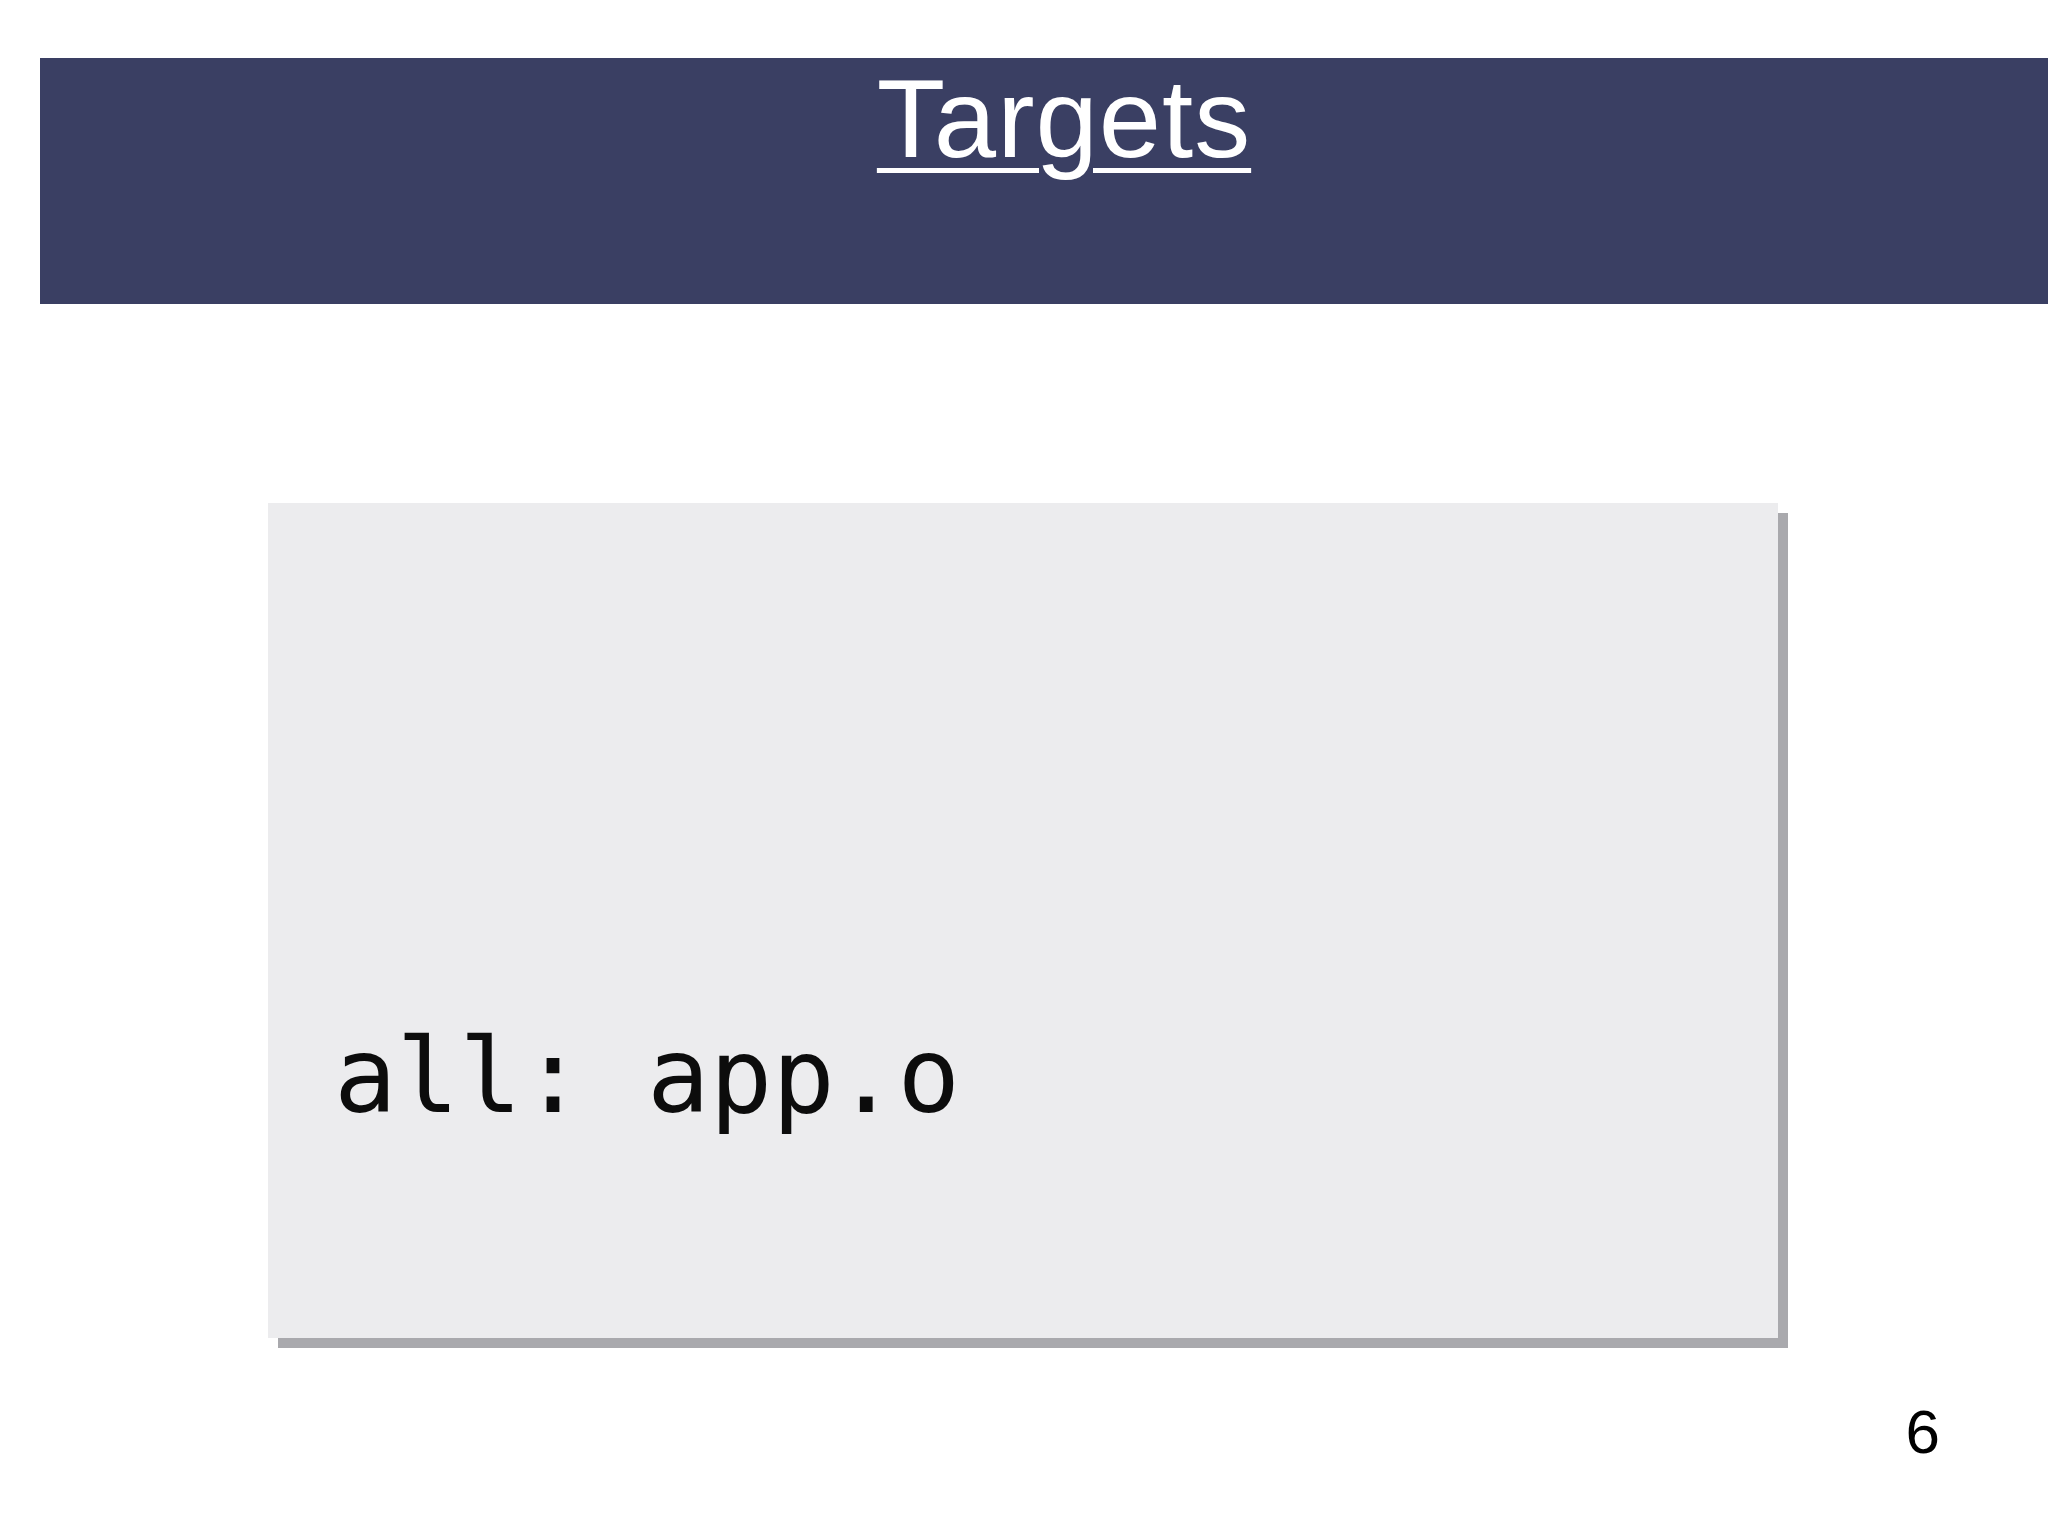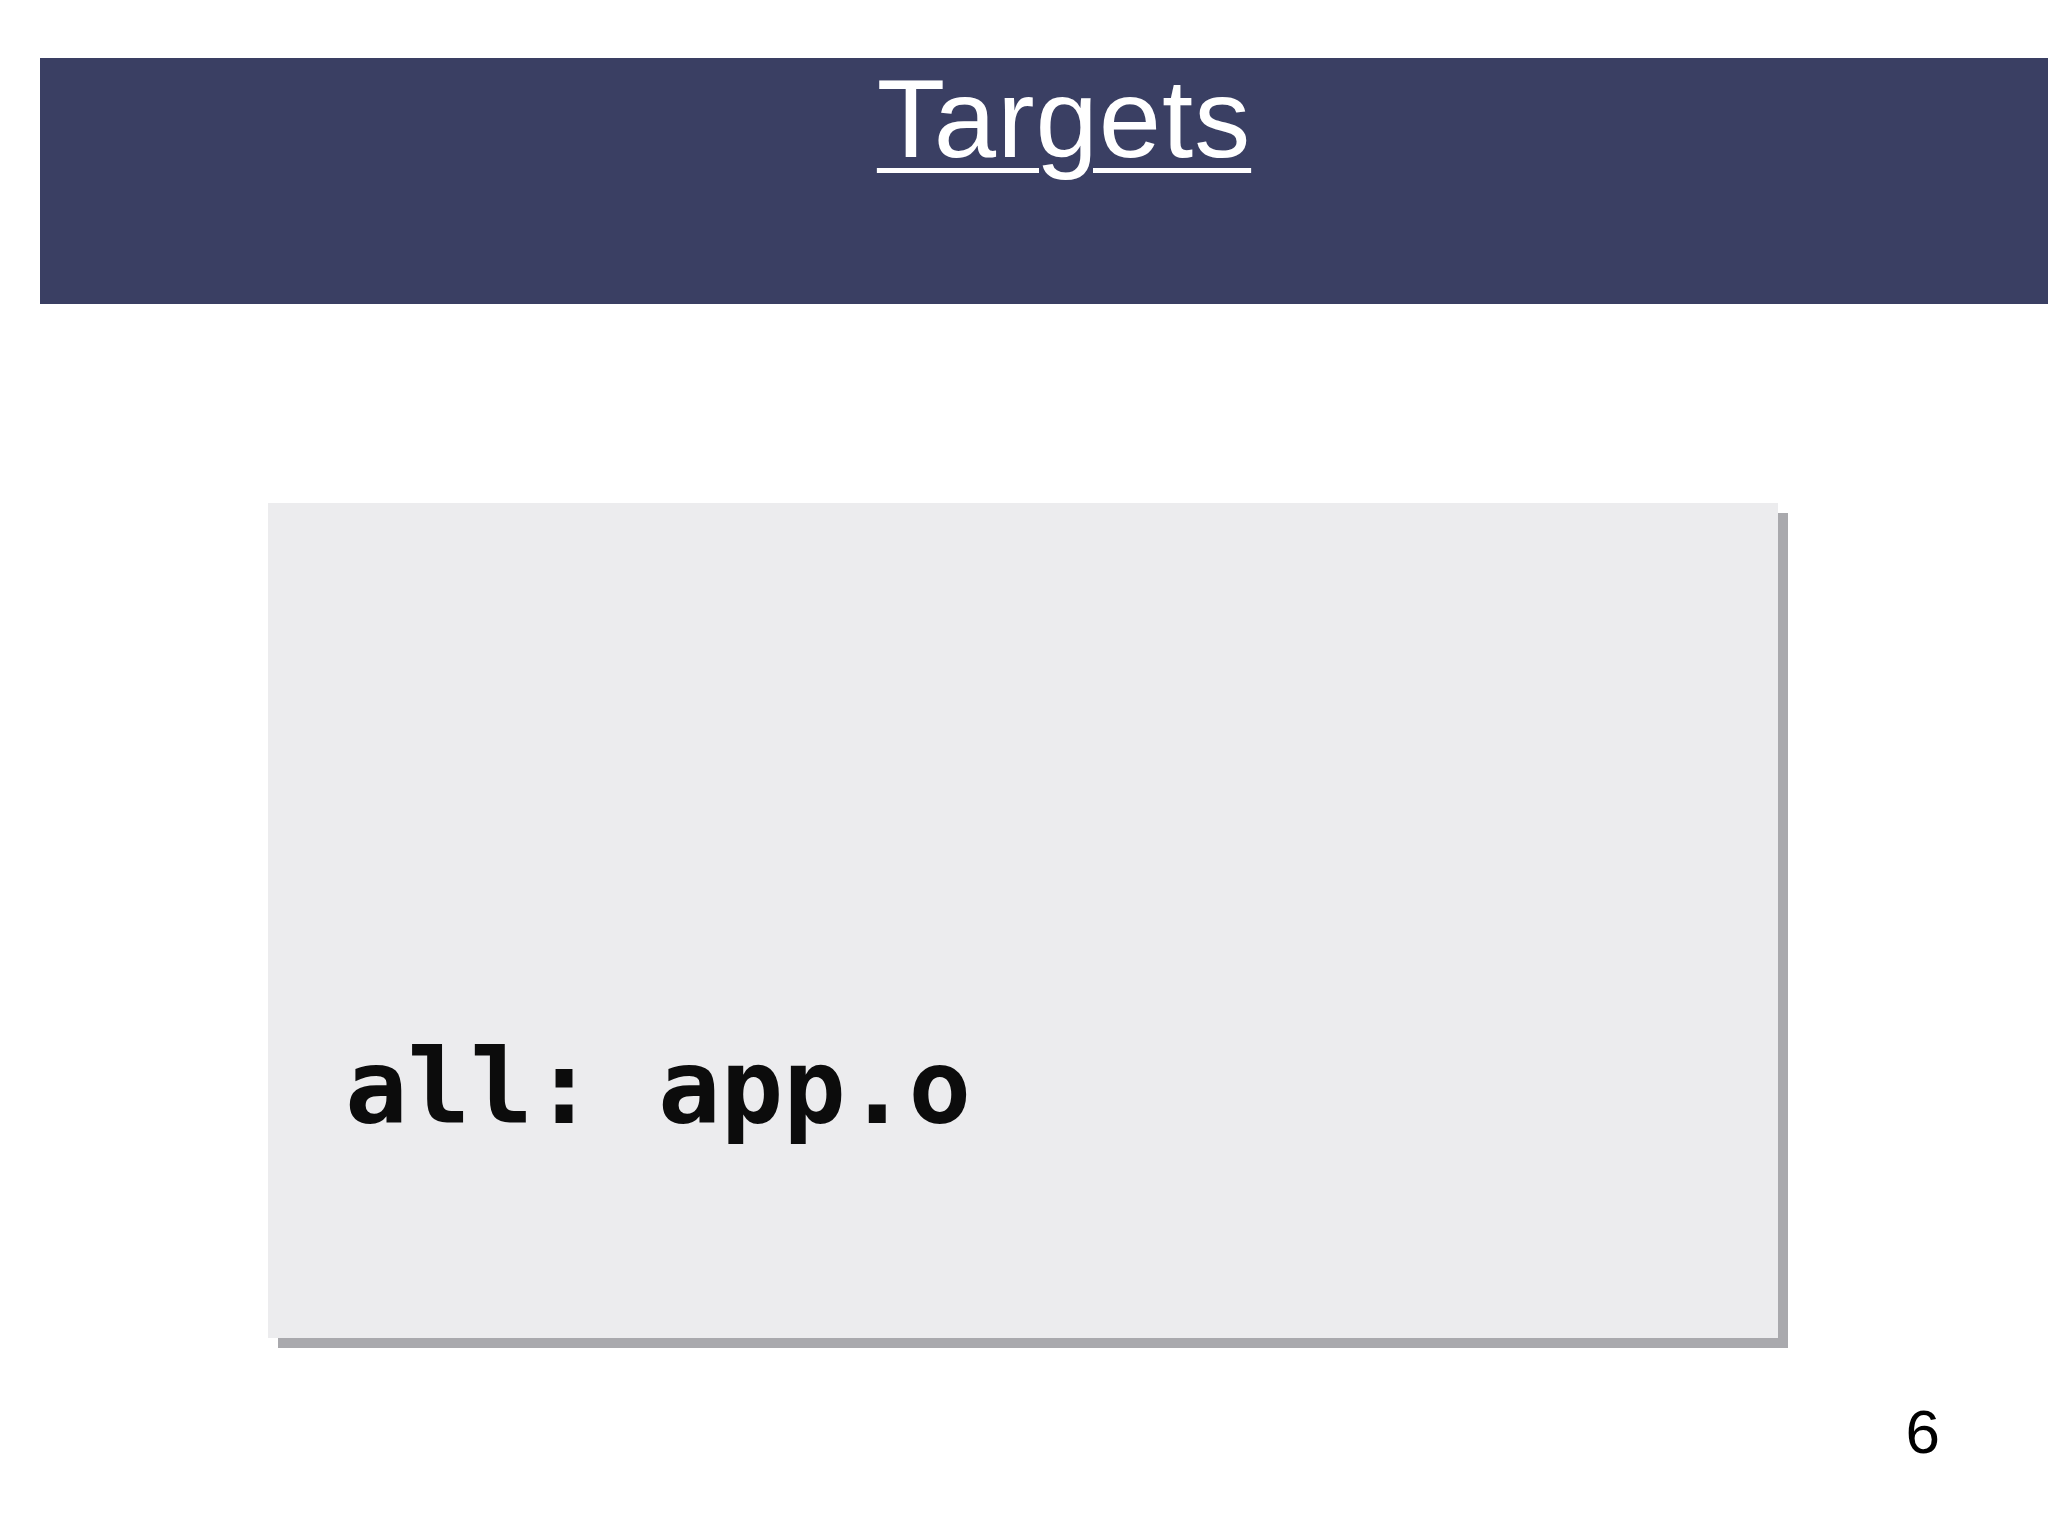--- a/index.html
+++ b/index.html
@@ -51,21 +51,21 @@
     box-sizing:border-box;
     background:var(--code-bg,#ececee);
     box-shadow:10px 10px 0 0 var(--shadow,#a9a9ad);
     padding:22px 0 0 65px;
     font-family:"DejaVu Sans Mono","Liberation Mono",monospace;
     font-size:104px;
     line-height:100px;
     color:#0c0c0c;
     white-space:pre;
   }
-  .stanza{margin:12px;font-weight:bold;}
+  .stanza{margin:1px;}
   .codeline{height:100px;}
 
   
   .pagenum{
     position:absolute;
     right:108px;top:1396px;
     font-size:62px;
     color:#000000;
   }
 </style>

